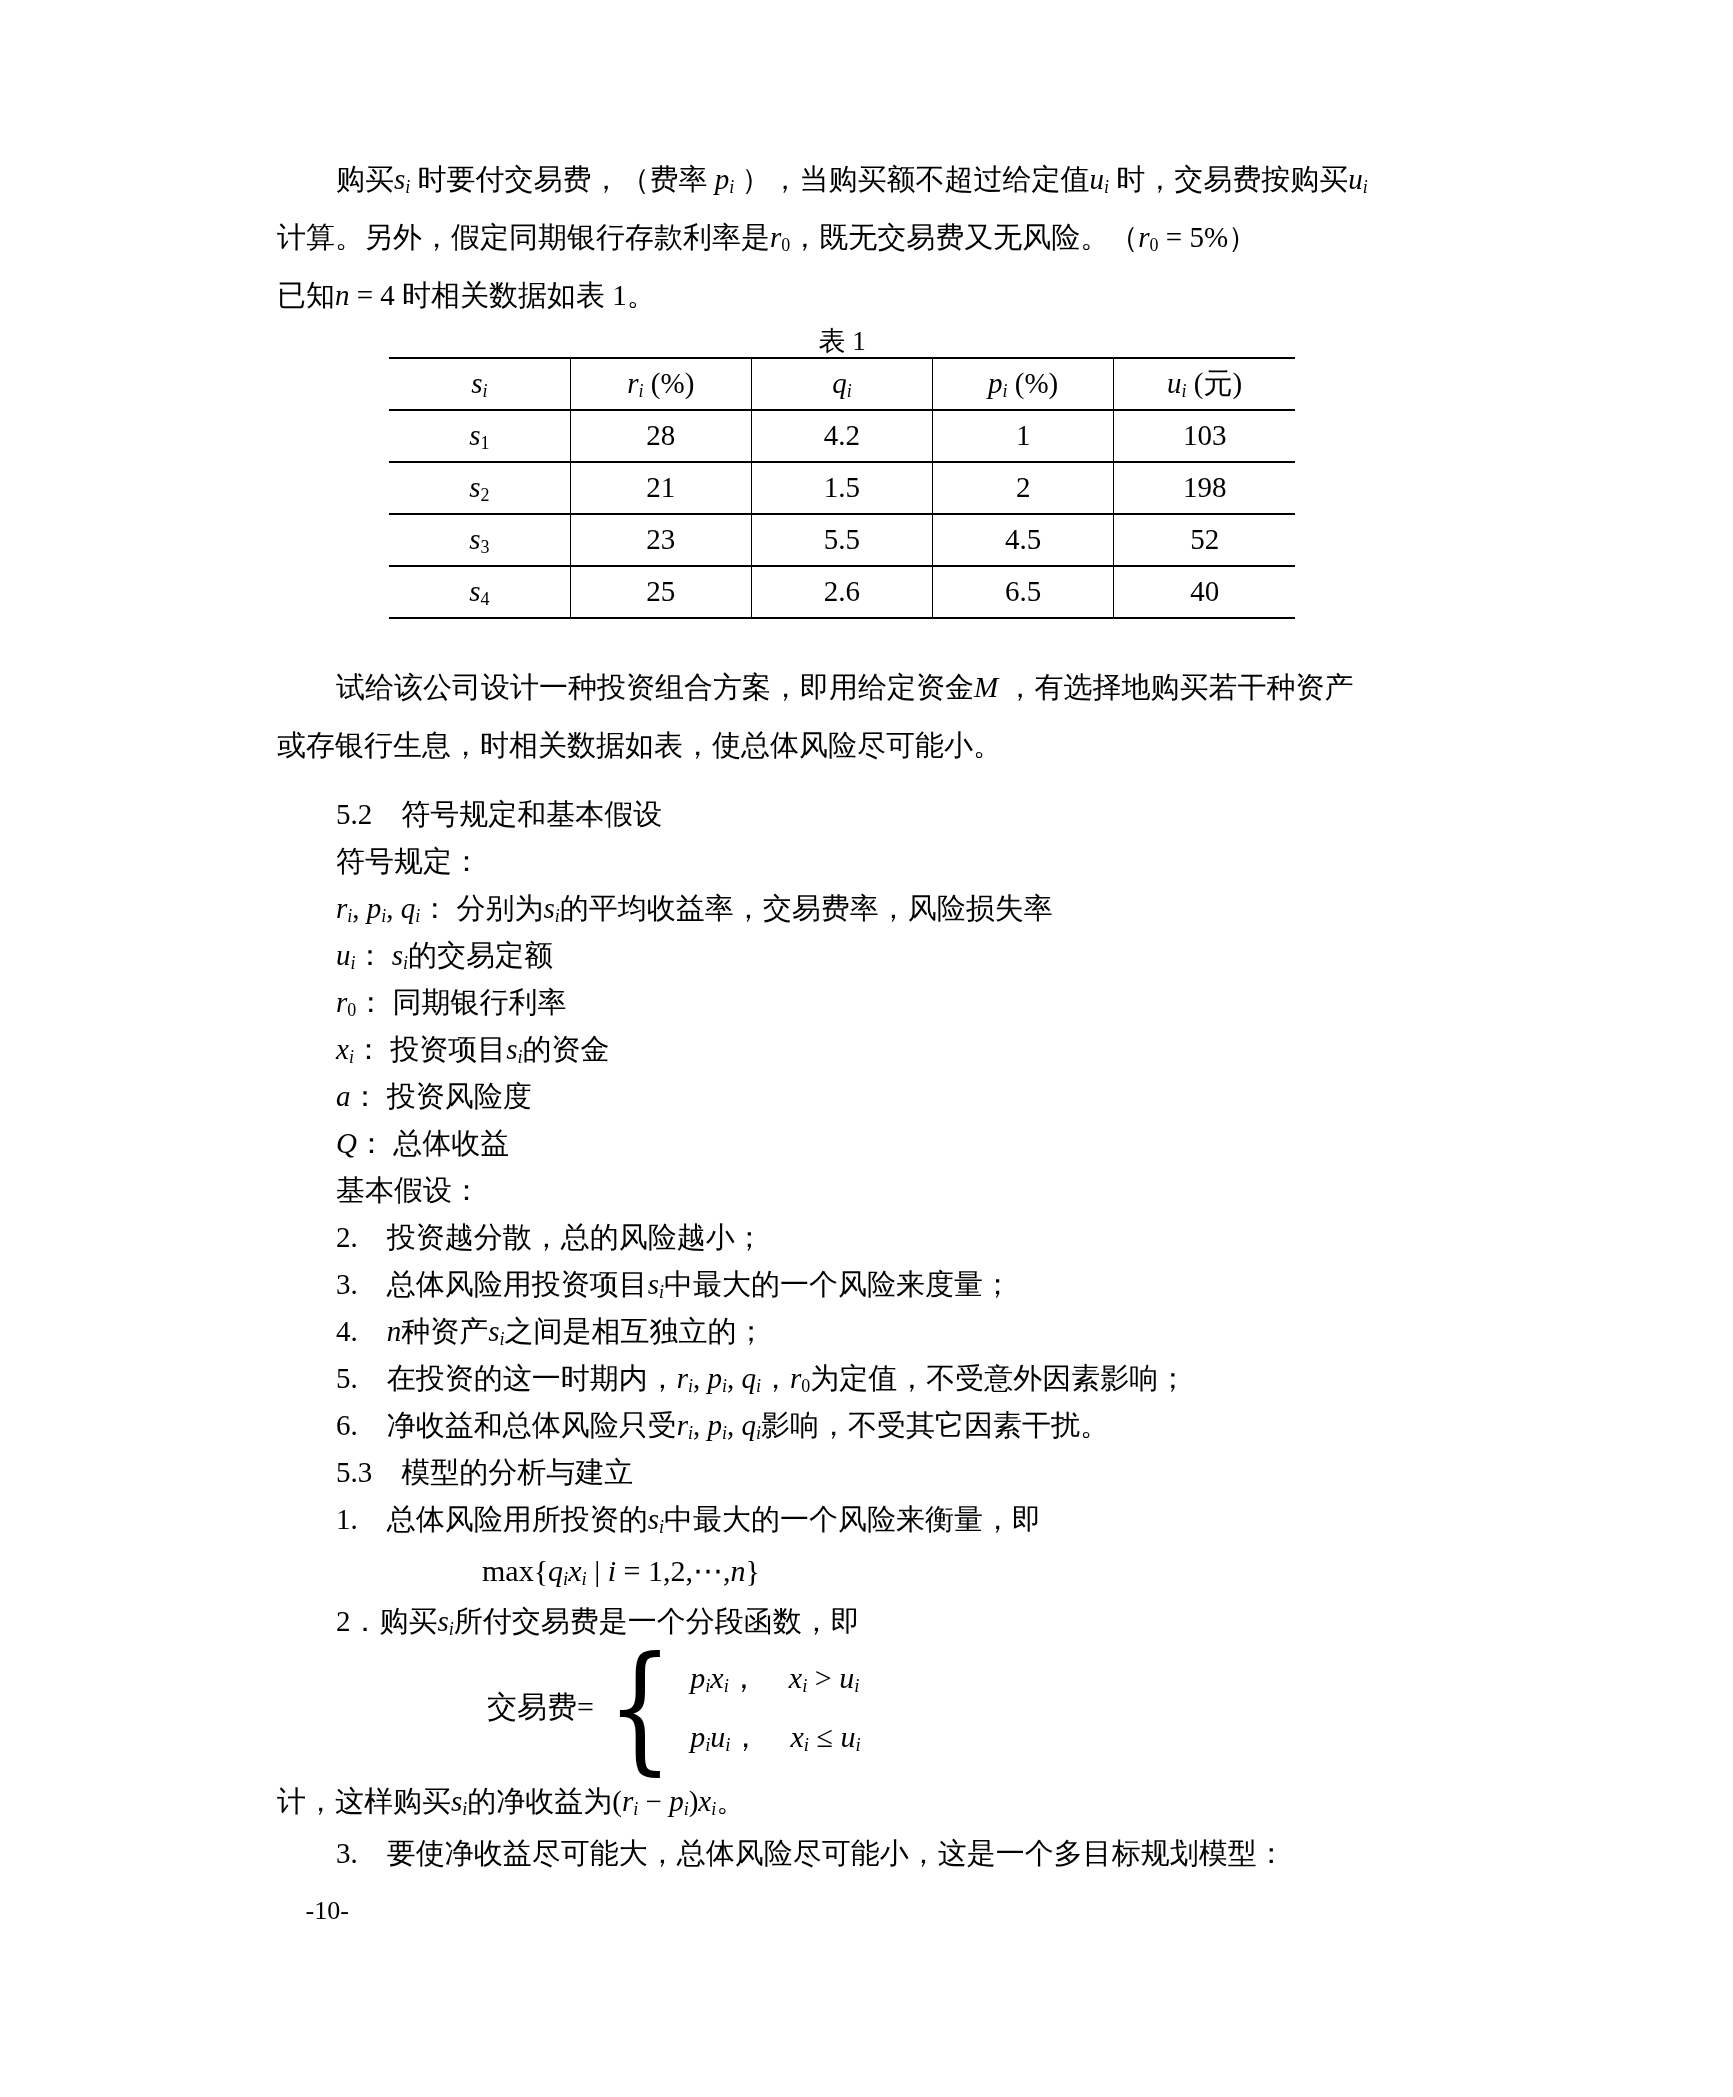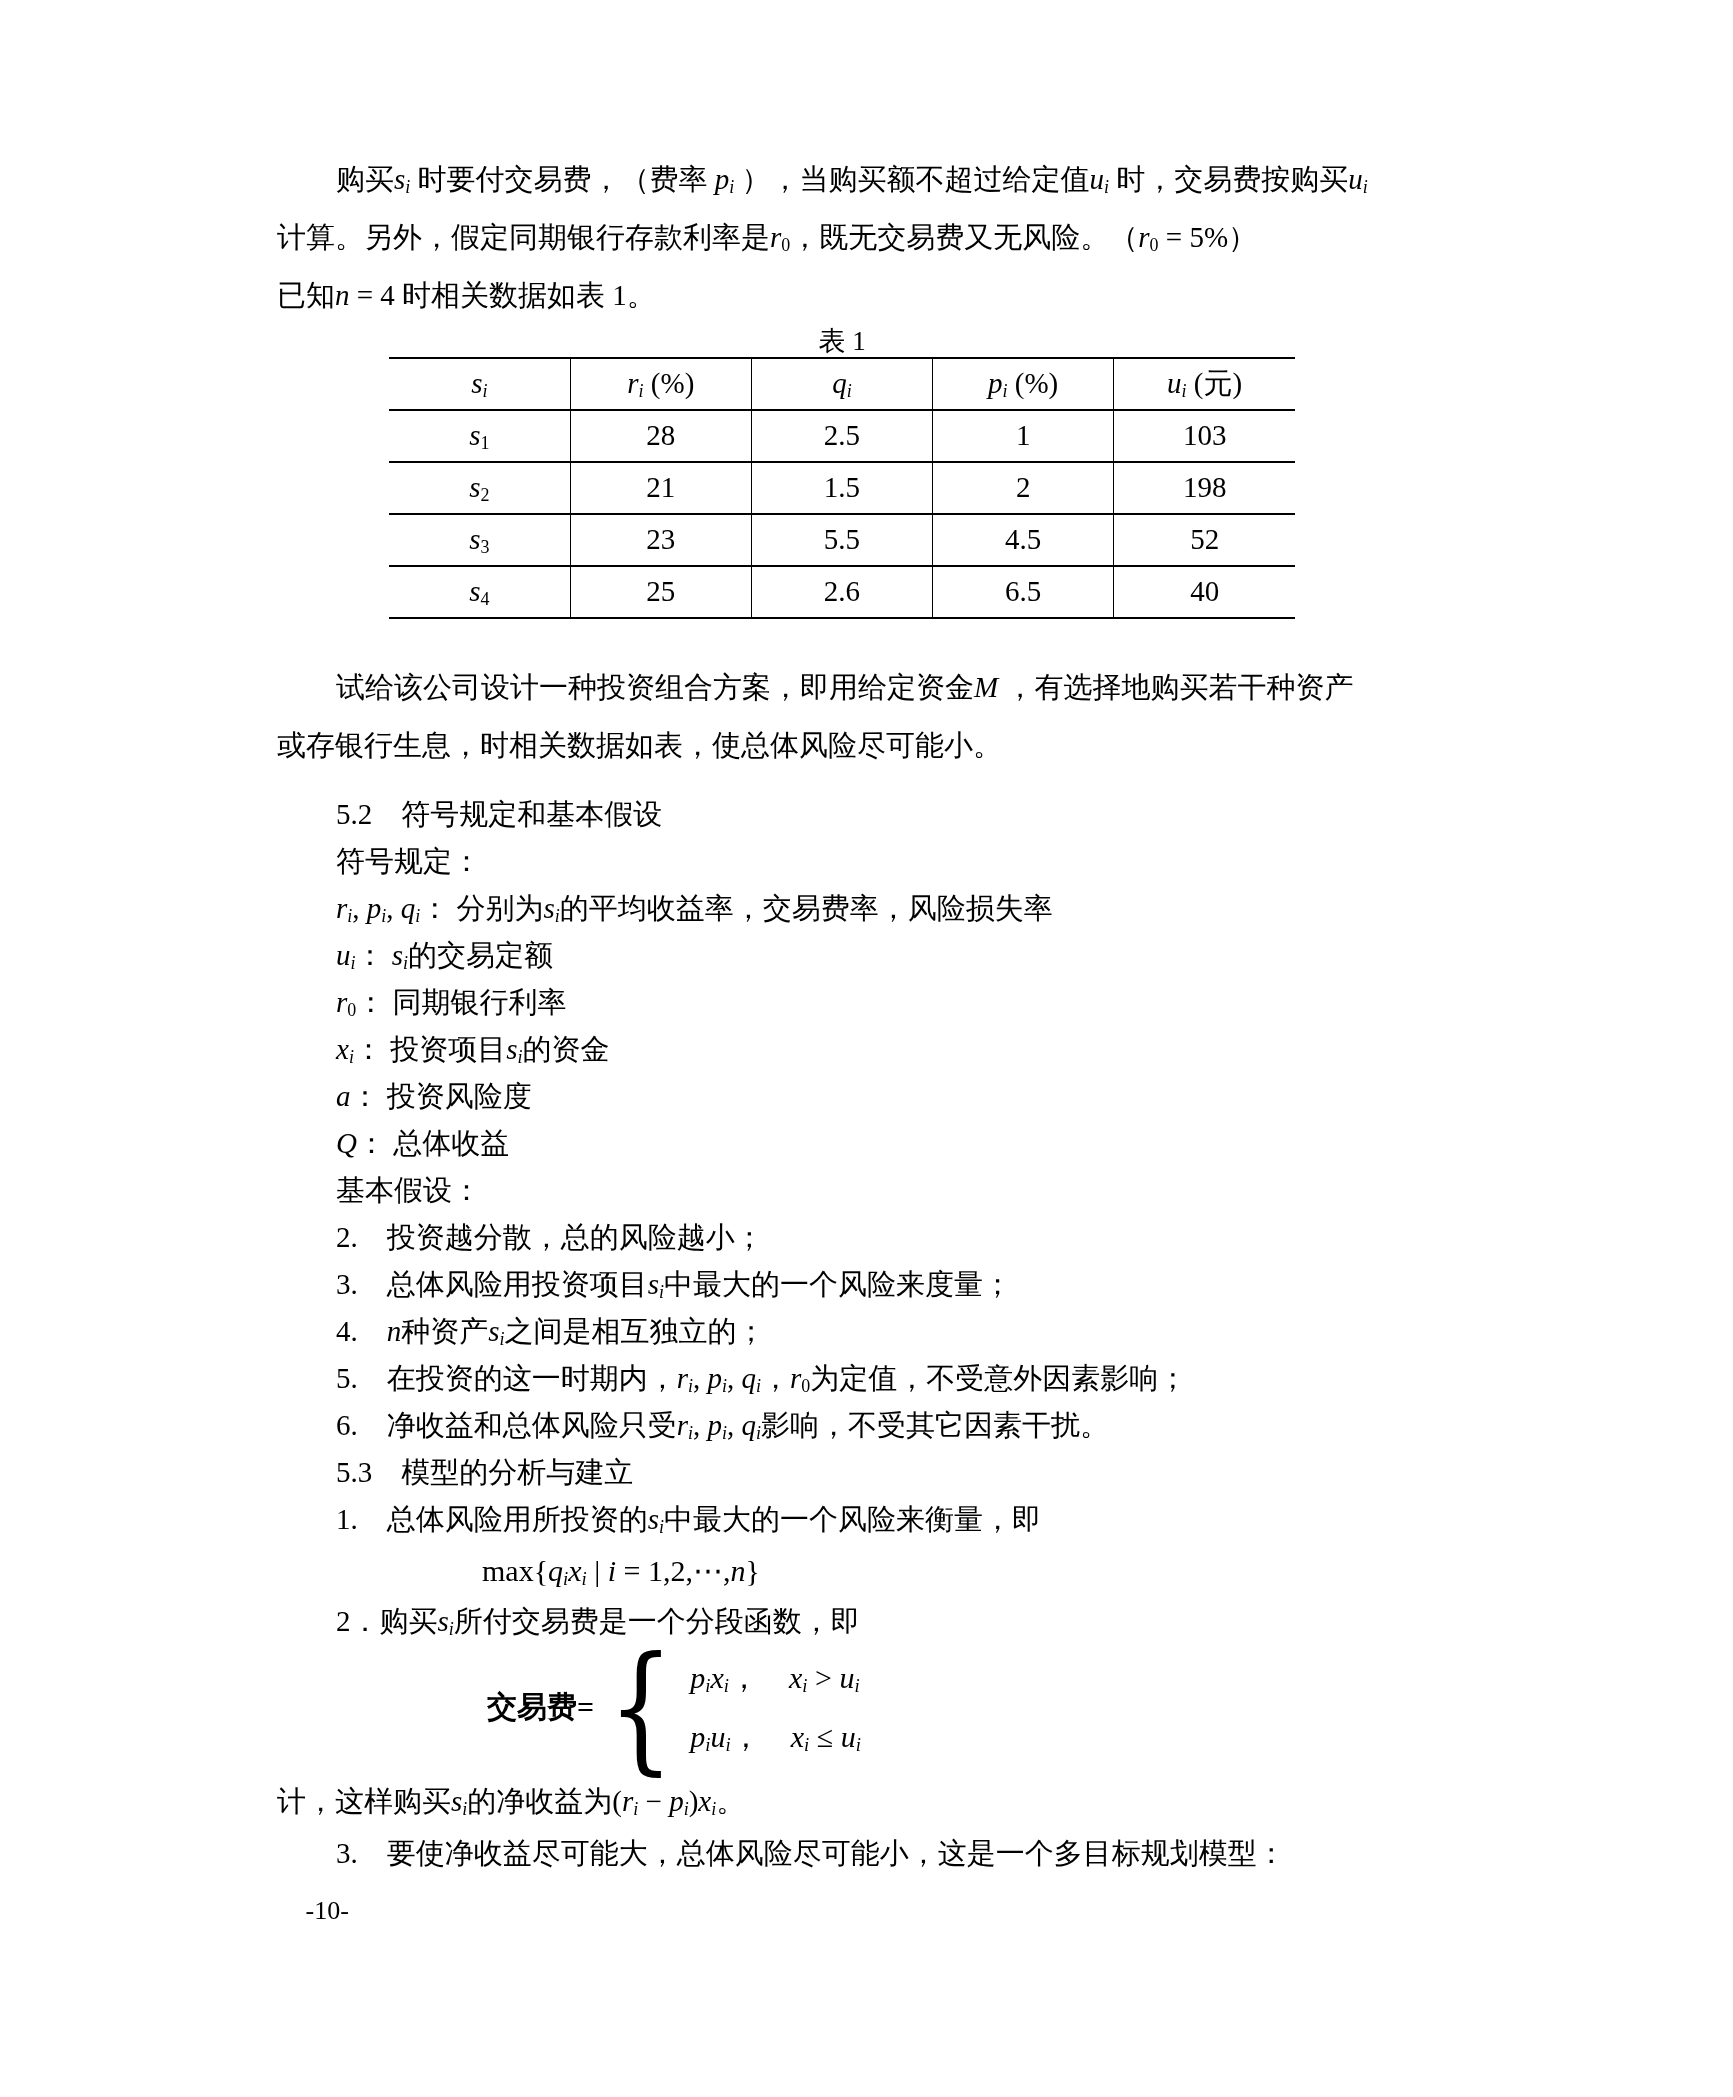--- a/index.html
+++ b/index.html
@@ -54,21 +54,21 @@
     margin-left:205px;
     height:55px;line-height:55px;
     font-size:30px;
   }
   .fee{
     display:flex;align-items:center;
     margin-left:210px;
     height:117px;
     margin-top:4.2px;margin-bottom:5.9px;
   }
-  .fee-label{font-size:30px;white-space:nowrap;font-weight:bold;}
+  .fee-label{font-size:30px;white-space:nowrap;}
   .fee-brace{
     font-size:138px;line-height:109px;
     font-family:"DejaVu Serif","Liberation Serif",serif;
     transform:scaleX(0.75);
     margin-left:2.5px;
   }
   .fee-cases{
     display:flex;flex-direction:column;
     row-gap:19.3px;margin-left:5.9px;
     font-size:30px;
@@ -97,21 +97,21 @@
         <tr>
           <td><i>s</i><sub><i>i</i></sub></td>
           <td><i>r</i><sub><i>i</i></sub> (%)</td>
           <td><i>q</i><sub><i>i</i></sub></td>
           <td><i>p</i><sub><i>i</i></sub> (%)</td>
           <td><i>u</i><sub><i>i</i></sub> (元)</td>
         </tr>
         <tr>
           <td><i>s</i><sub>1</sub></td>
           <td>28</td>
-          <td>2.5</td>
+          <td>4.2</td>
           <td>1</td>
           <td>103</td>
         </tr>
         <tr>
           <td><i>s</i><sub>2</sub></td>
           <td>21</td>
           <td>1.5</td>
           <td>2</td>
           <td>198</td>
         </tr>

